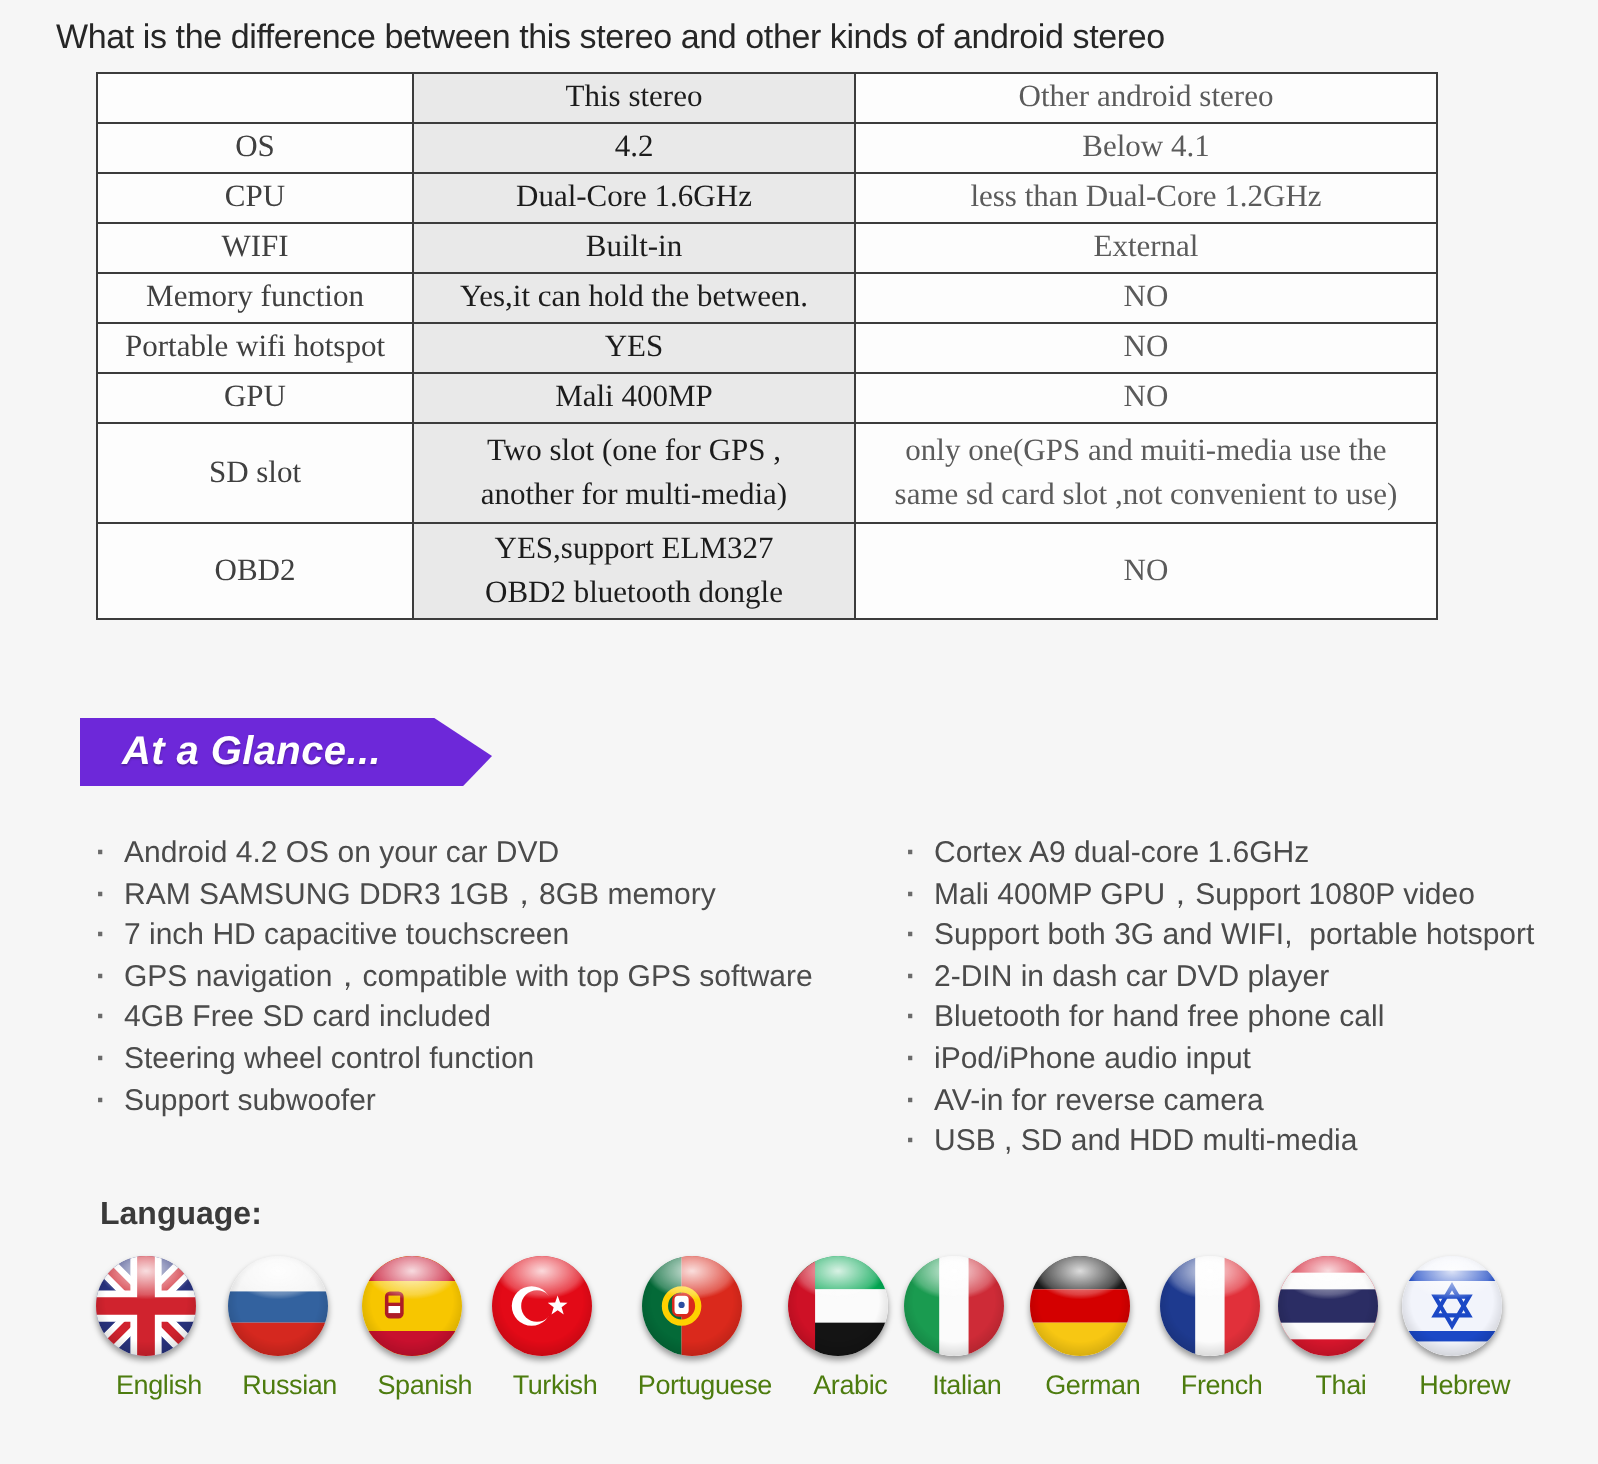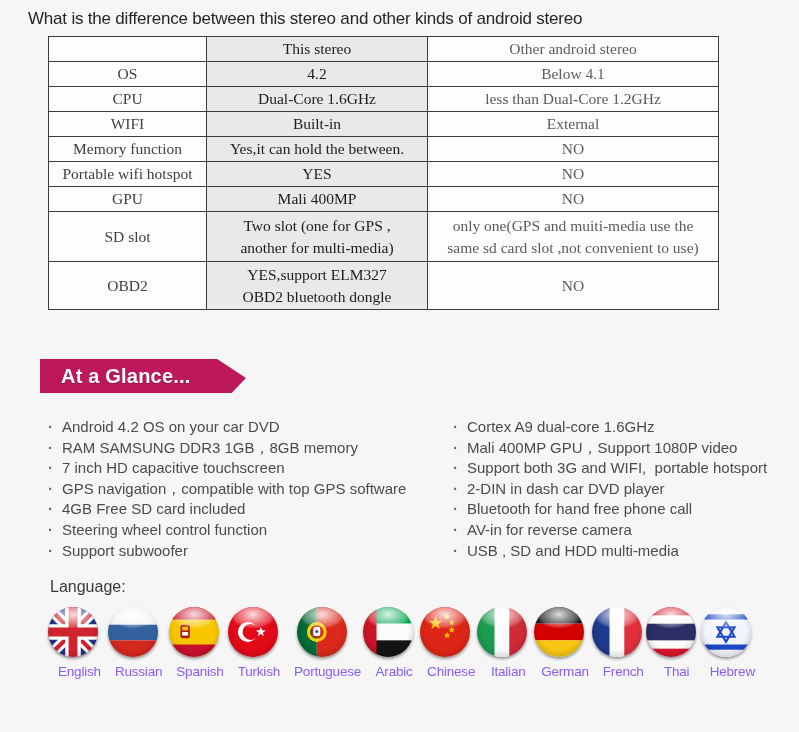--- a/index.html
+++ b/index.html
@@ -54,41 +54,41 @@
   .glance-list li {
     font-size:15px; line-height:20.6px; color:#4b4b4b;
     white-space:pre-wrap;
   }
   .glance-list li::before {
     content:"\B7"; color:#6a6a6a; margin-right:9px; font-weight:bold;
   }
   
   .lang-heading {
     margin:17px 0 0 50px;
-    font-size:16px; font-weight:normal; color:#3a3a3a;
+    font-size:16px; font-weight:bold; color:#3a3a3a;
   }
   .flags-row {
     display:flex; justify-content:space-between; align-items:flex-start;
     margin:11px 44px 0 46px;
   }
   .flag-item { display:flex; flex-direction:column; align-items:center; }
   .flag-ball {
     position:relative; width:50px; height:50px;
     border-radius:50%; overflow:hidden;
     box-shadow:0 2px 3px rgba(0,0,0,0.4);
   }
   .flag-ball svg { display:block; width:50px; height:50px; }
   .flag-gloss {
     position:absolute; inset:0; border-radius:50%;
     background:
       radial-gradient(ellipse 62% 38% at 50% 15%, rgba(255,255,255,0.85), rgba(255,255,255,0.25) 62%, rgba(255,255,255,0) 75%),
       radial-gradient(circle at 50% 45%, rgba(0,0,0,0) 55%, rgba(0,0,0,0.22) 88%, rgba(0,0,0,0.42) 100%);
   }
   .flag-label {
-    margin-top:7px; font-size:13.5px; color:#8b5cf6; letter-spacing:-0.2px;
+    margin-top:7px; font-size:13.5px; color:#4d7c0f; letter-spacing:-0.2px;
     white-space:nowrap;
     padding-left:12px;
   }
 </style>
 </head>
 <body>
 
 <svg width="0" height="0" style="position:absolute" aria-hidden="true">
   <defs>
     <g id="flag-uk">
@@ -219,40 +219,41 @@
         </tr>
         <tr class="h3">
           <td class="col0">OBD2</td>
           <td class="col1">YES,support ELM327
 OBD2 bluetooth dongle</td>
           <td class="col2">NO</td>
         </tr>
       </tbody>
   </table>
 
-  <div class="banner" id="glance-banner" style="background: #be185d;">
+  <div class="banner" id="glance-banner" style="background: #6d28d9; font-style: italic;">
     <span>At a Glance...</span>
   </div>
 
   <div class="glance-cols">
     <ul class="glance-list left" id="glance-left">
         <li>Android 4.2 OS on your car DVD</li>
         <li>RAM SAMSUNG DDR3 1GB，8GB memory</li>
         <li>7 inch HD capacitive touchscreen</li>
         <li>GPS navigation，compatible with top GPS software</li>
         <li>4GB Free SD card included</li>
         <li>Steering wheel control function</li>
         <li>Support subwoofer</li>
       </ul>
     <ul class="glance-list right" id="glance-right">
         <li>Cortex A9 dual-core 1.6GHz</li>
         <li>Mali 400MP GPU，Support 1080P video</li>
         <li>Support both 3G and WIFI,  portable hotsport</li>
         <li>2-DIN in dash car DVD player</li>
         <li>Bluetooth for hand free phone call</li>
+        <li>iPod/iPhone audio input</li>
         <li>AV-in for reverse camera</li>
         <li>USB , SD and HDD multi-media</li>
       </ul>
   </div>
 
   <div class="lang-heading">Language:</div>
 
   <div class="flags-row" id="flags-row">
       <div class="flag-item">
         <span class="flag-ball">
@@ -304,29 +305,20 @@
           <svg viewBox="0 0 48 48">
             <use href="#flag-uae"></use>
           </svg>
           <i class="flag-gloss"></i>
         </span>
         <div class="flag-label">Arabic</div>
       </div>
       <div class="flag-item">
         <span class="flag-ball">
           <svg viewBox="0 0 48 48">
-            <use href="#flag-china"></use>
-          </svg>
-          <i class="flag-gloss"></i>
-        </span>
-        <div class="flag-label">Chinese</div>
-      </div>
-      <div class="flag-item">
-        <span class="flag-ball">
-          <svg viewBox="0 0 48 48">
             <use href="#flag-italy"></use>
           </svg>
           <i class="flag-gloss"></i>
         </span>
         <div class="flag-label">Italian</div>
       </div>
       <div class="flag-item">
         <span class="flag-ball">
           <svg viewBox="0 0 48 48">
             <use href="#flag-germany"></use>

